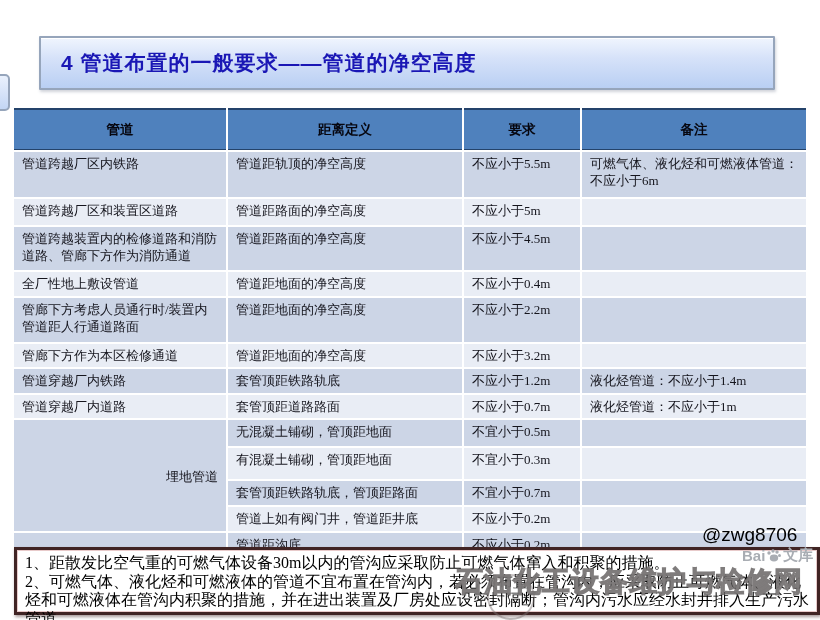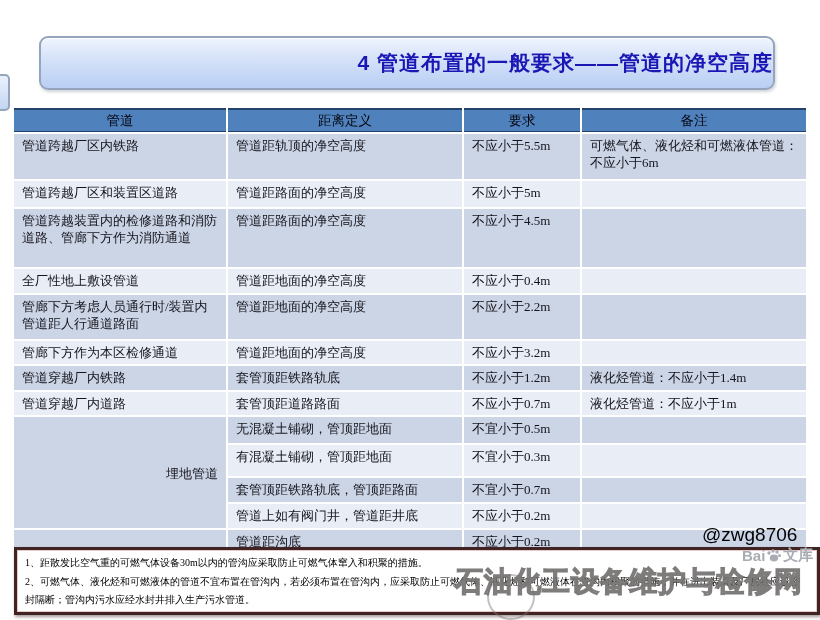--- a/index.html
+++ b/index.html
@@ -15,24 +15,24 @@
     width:820px;height:620px;
     background:#ffffff;
     font-family:"Liberation Serif","DejaVu Serif",serif;
     overflow:hidden;position:relative;
   }
   .slide{position:absolute;inset:0;}
 
   
   .title-banner{
     position:absolute;left:39px;top:36px;width:732px;height:50px;
-    border:2px solid #96a5bb;border-radius:9px;
+    border:2px solid #96a5bb;border-radius:1px;
     background:linear-gradient(to bottom,#f0f5fe 0%,#d6e2f9 40%,#b9cff3 100%);
     box-shadow:1px 2px 3px rgba(120,130,150,.35), inset 0 1px 0 #ffffff;
-    display:flex;align-items:center;justify-content:flex-end;
+    display:flex;align-items:center;
   }
   .title-banner .title-text{
     padding-left:20px;
     font-family:"Liberation Sans","DejaVu Sans",sans-serif;
     font-weight:bold;font-size:21px;color:var(--title-text);
     letter-spacing:1px;white-space:nowrap;
   }
   .edge-shape{
     position:absolute;left:-6px;top:74px;width:12px;height:33px;
     border:2px solid #96a5bb;border-radius:5px;
@@ -42,41 +42,41 @@
   
   .table-wrap{position:absolute;left:12px;top:106px;width:796px;}
   table.spec{
     width:796px;table-layout:fixed;
     border-collapse:separate;border-spacing:2px;
     font-size:13px;color:#15151d;
   }
   th{
     background:var(--header-bg);
     font-family:"Liberation Sans","DejaVu Sans",sans-serif;
-    font-weight:normal;font-size:13.5px;color:#06060f;
-    height:19px;text-align:center;padding:1px 4px;
+    font-weight:bold;font-size:13.5px;color:#06060f;
+    height:19px;text-align:center;padding:10px 4px;
     border-top:2px solid var(--header-rule);
     border-bottom:1px solid var(--header-rule);
   }
   td{
     padding:3px 8px 2px 8px;vertical-align:top;line-height:17px;
     overflow:hidden;
   }
   td.shade-dark{background:var(--row-dark);}
   td.shade-light{background:var(--row-light);}
   td.group-cell{vertical-align:middle;background:var(--row-dark);text-align:right;}
 
   
   .note-box{
     position:absolute;left:14px;top:547px;width:784px;height:56px;
     background:#ffffff;
     border:3px solid var(--note-border);
     box-shadow:inset 1px 1px 0 #e8caca, inset -1px -1px 0 #e8caca, 1px 2px 3px rgba(60,30,30,.45);
     padding:4px 8px 2px 8px;
-    font-size:10px;line-height:18.5px;color:#000;
+    font-size:16px;line-height:18.5px;color:#000;
     z-index:2;
   }
   .note-box p{margin:0;}
 
   
   .wm-user{
     position:absolute;left:702px;top:524px;
     font-family:"Liberation Sans","DejaVu Sans",sans-serif;
     font-size:19px;color:#000000;z-index:1;white-space:nowrap;
   }
@@ -135,21 +135,21 @@
             <td class="shade-dark">管道距轨顶的净空高度</td>
             <td class="shade-dark">不应小于5.5m</td>
             <td class="shade-dark">可燃气体、液化烃和可燃液体管道：不应小于6m</td>
           </tr>
           <tr style="height: 26px;">
             <td class="shade-light">管道跨越厂区和装置区道路</td>
             <td class="shade-light">管道距路面的净空高度</td>
             <td class="shade-light">不应小于5m</td>
             <td class="shade-light"></td>
           </tr>
-          <tr style="height: 58px; margin-left: 25px;">
+          <tr style="height: 43px; margin-left: 25px;">
             <td class="shade-dark">管道跨越装置内的检修道路和消防道路、管廊下方作为消防通道</td>
             <td class="shade-dark">管道距路面的净空高度</td>
             <td class="shade-dark">不应小于4.5m</td>
             <td class="shade-dark"></td>
           </tr>
           <tr style="height: 24px;">
             <td class="shade-light">全厂性地上敷设管道</td>
             <td class="shade-light">管道距地面的净空高度</td>
             <td class="shade-light">不应小于0.4m</td>
             <td class="shade-light"></td>

